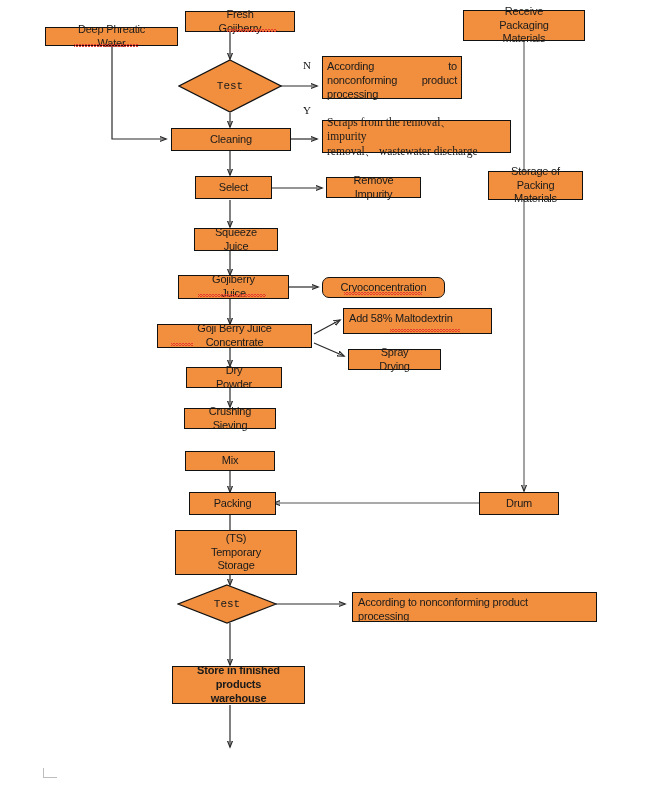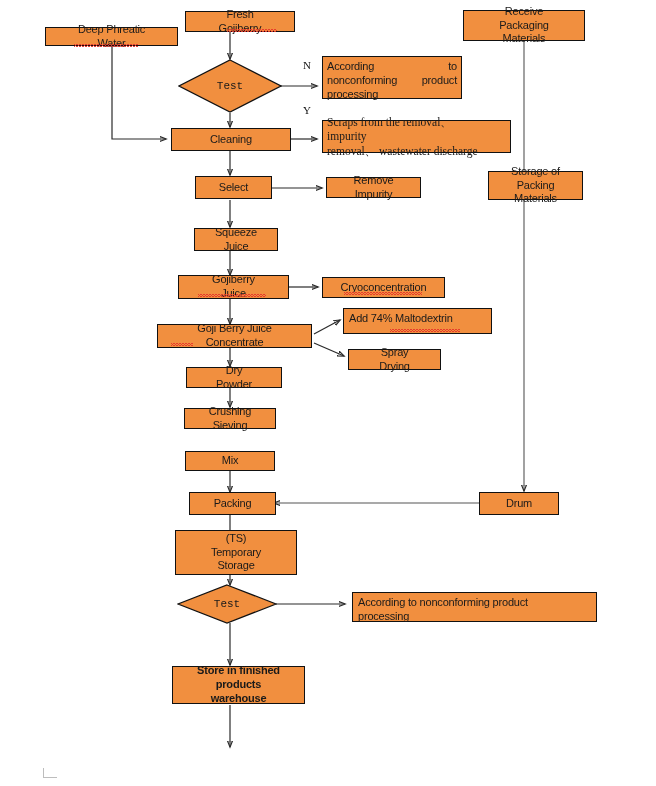--- a/index.html
+++ b/index.html
@@ -220,27 +220,27 @@
   <div class="node" style="left:488px; top:171px; width:95px; height:29px; flex-direction:column;">
     <span>Storage of Packing</span>
     <span>Materials</span>
   </div>
 
   <div class="node" style="left:194px; top:228px; width:84px; height:23px;">Squeeze Juice</div>
 
   <div class="node" style="left:178px; top:275px; width:111px; height:24px;">Gojiberry Juice</div>
   <div class="sq" style="left:198px; top:294px; width:68px;"></div>
 
-  <div class="node" style="left:322px; top:277px; width:123px; height:21px;">Cryoconcentration</div>
+  <div class="node" style="left:322px; top:277px; width:123px; height:21px;border-radius:7px;">Cryoconcentration</div>
   <div class="sq" style="left:344px; top:292px; width:78px;"></div>
 
   <div class="node" style="left:157px; top:324px; width:155px; height:24px;">Goji Berry Juice Concentrate</div>
   <div class="sq" style="left:171px; top:343px; width:22px;"></div>
 
-  <div class="node topleft" style="left:343px; top:308px; width:149px; height:26px;">Add 74% Maltodextrin</div>
+  <div class="node topleft" style="left:343px; top:308px; width:149px; height:26px;">Add 58% Maltodextrin</div>
   <div class="sq" style="left:390px; top:329px; width:70px;"></div>
 
   <div class="node" style="left:348px; top:349px; width:93px; height:21px;">Spray Drying</div>
 
   <div class="node" style="left:186px; top:367px; width:96px; height:21px;">Dry Powder</div>
 
   <div class="node" style="left:184px; top:408px; width:92px; height:21px;">Crushing Sieving</div>
 
   <div class="node" style="left:185px; top:451px; width:90px; height:20px;">Mix</div>
 

